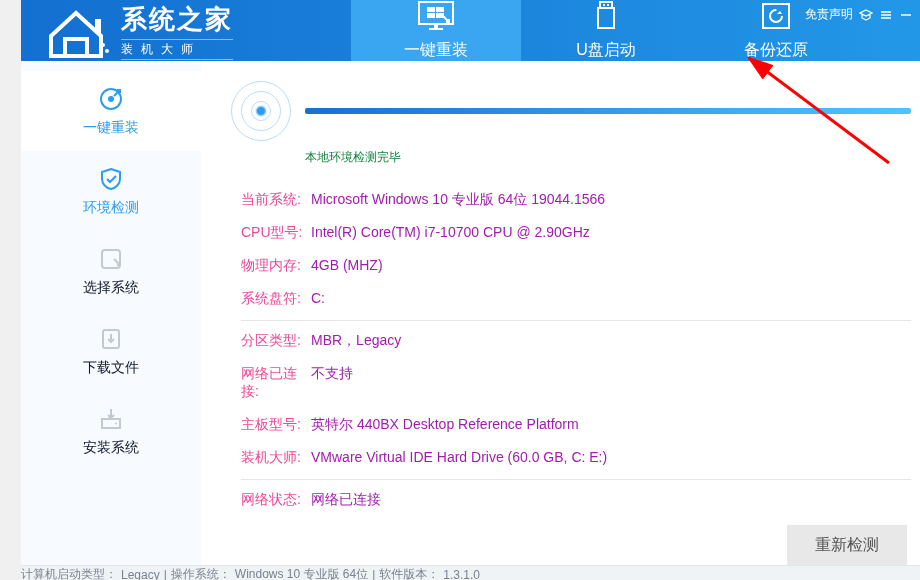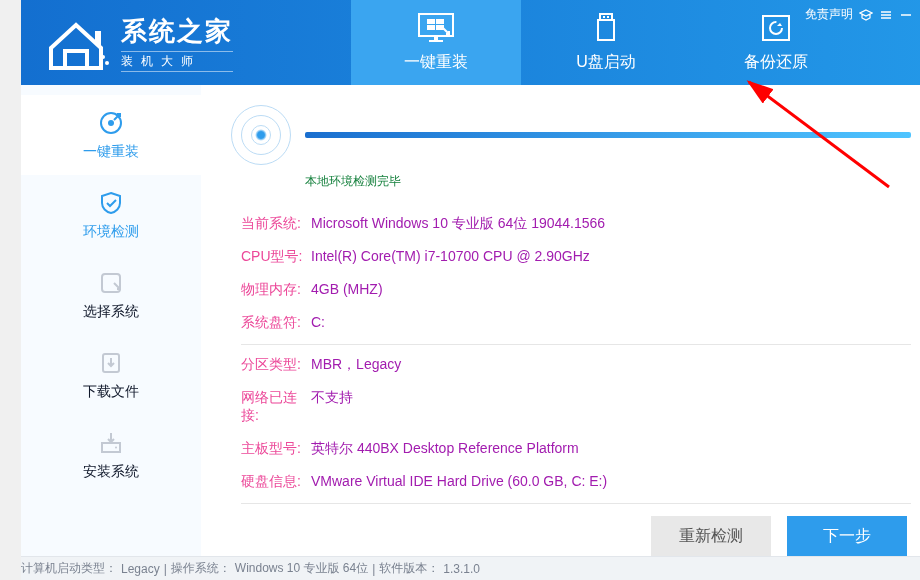--- a/index.html
+++ b/index.html
@@ -225,29 +225,32 @@
           </div>
         <div class="info-row">
             <span class="info-label">网络已连接:</span>
             <span class="info-value">不支持</span>
           </div>
         <div class="info-row">
             <span class="info-label">主板型号:</span>
             <span class="info-value">英特尔 440BX Desktop Reference Platform</span>
           </div>
         <div class="info-row">
-            <span class="info-label">硬盘信息:</span>
+            <span class="info-label">装机大师:</span>
             <span class="info-value">VMware Virtual IDE Hard Drive  (60.0 GB, C: E:)</span>
           </div>
         <div class="info-group-rule"></div>
+        <div class="info-row">
+            <span class="info-label">网络状态:</span>
+            <span class="info-value">网络已连接</span>
+          </div>
       </div>
 
       <div class="actions">
         <button class="btn btn-gray">重新检测</button>
-        <button class="btn btn-blue">下一步</button>
       </div>
     </div>
   </div>
 
   <div class="statusbar">
     <span>计算机启动类型：</span>
     <span>Legacy</span>
     <span> | </span>
     <span>操作系统：</span>
     <span>Windows 10 专业版 64位</span>

